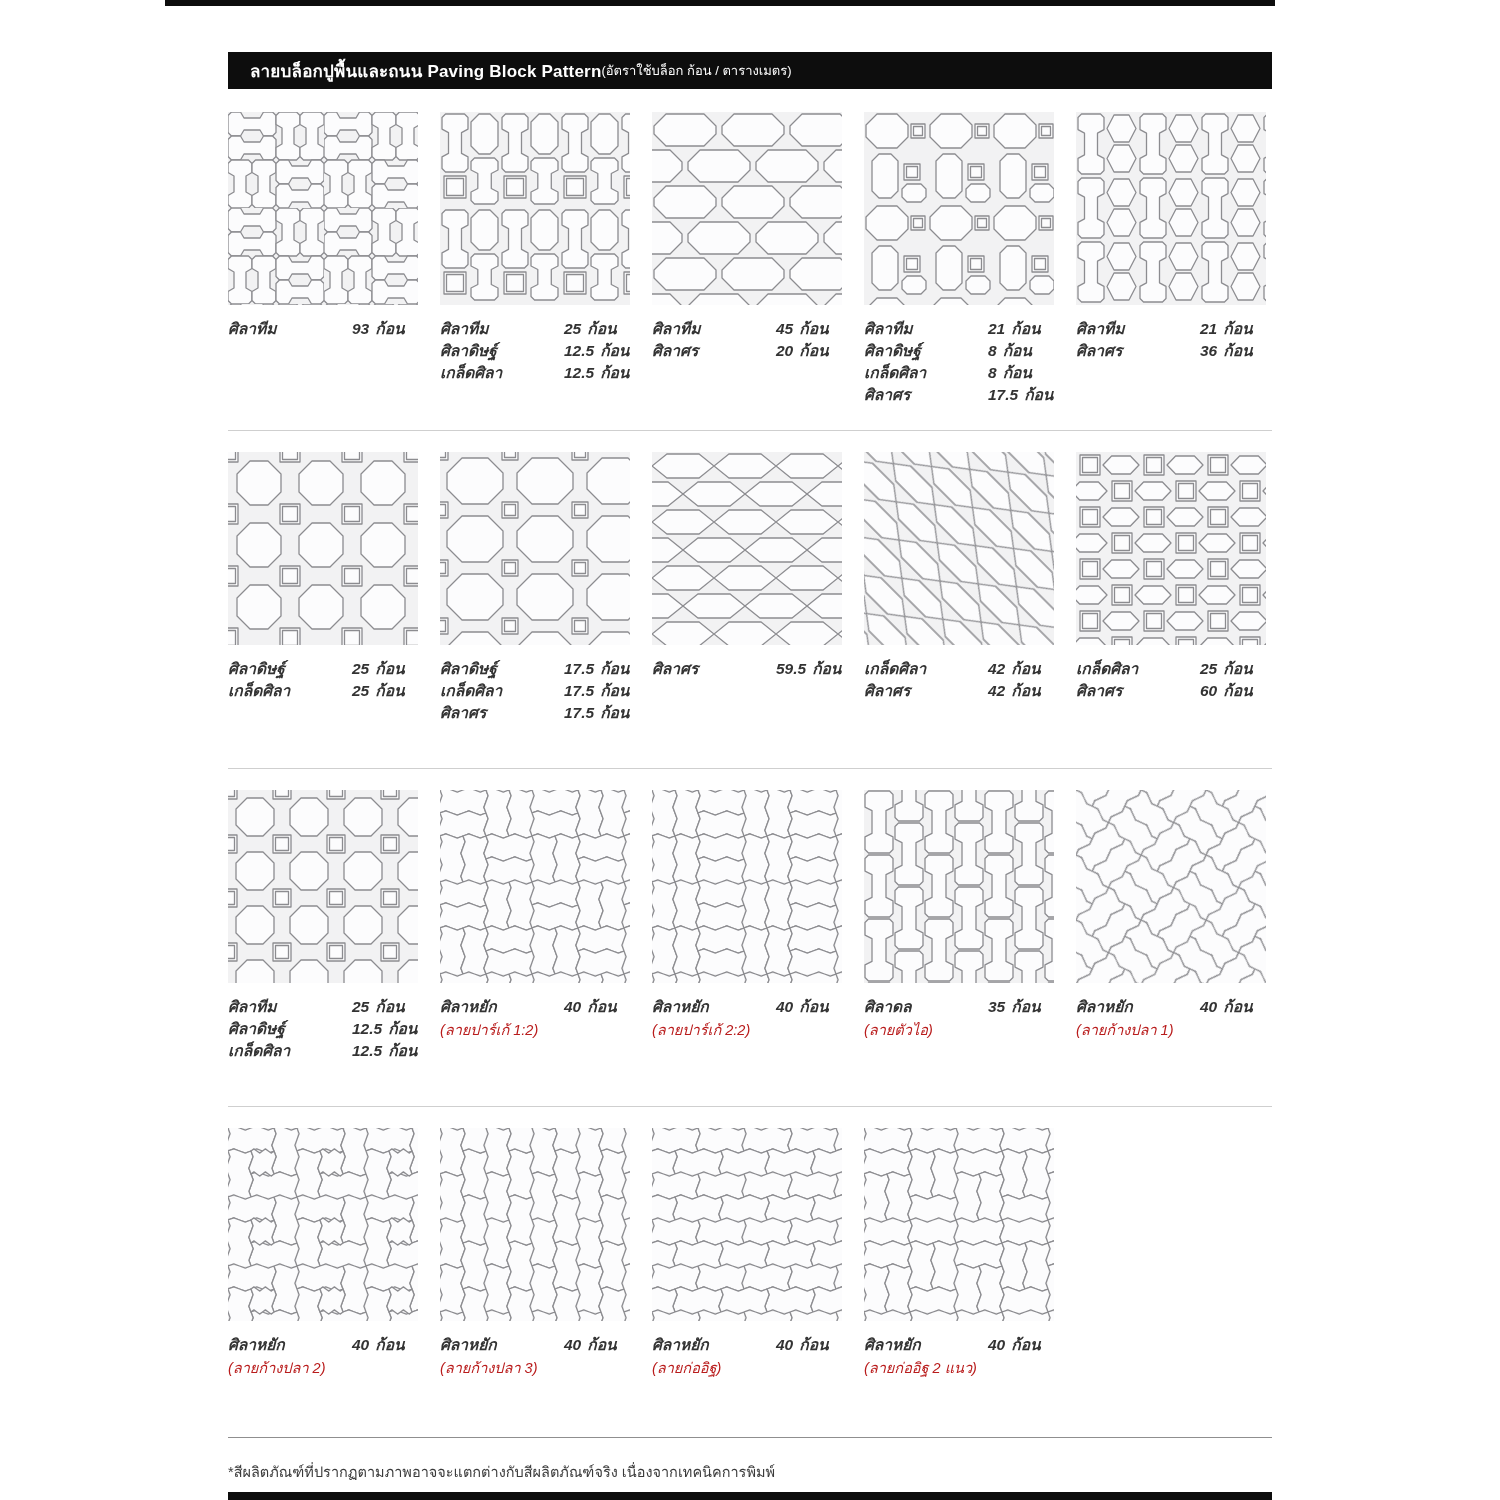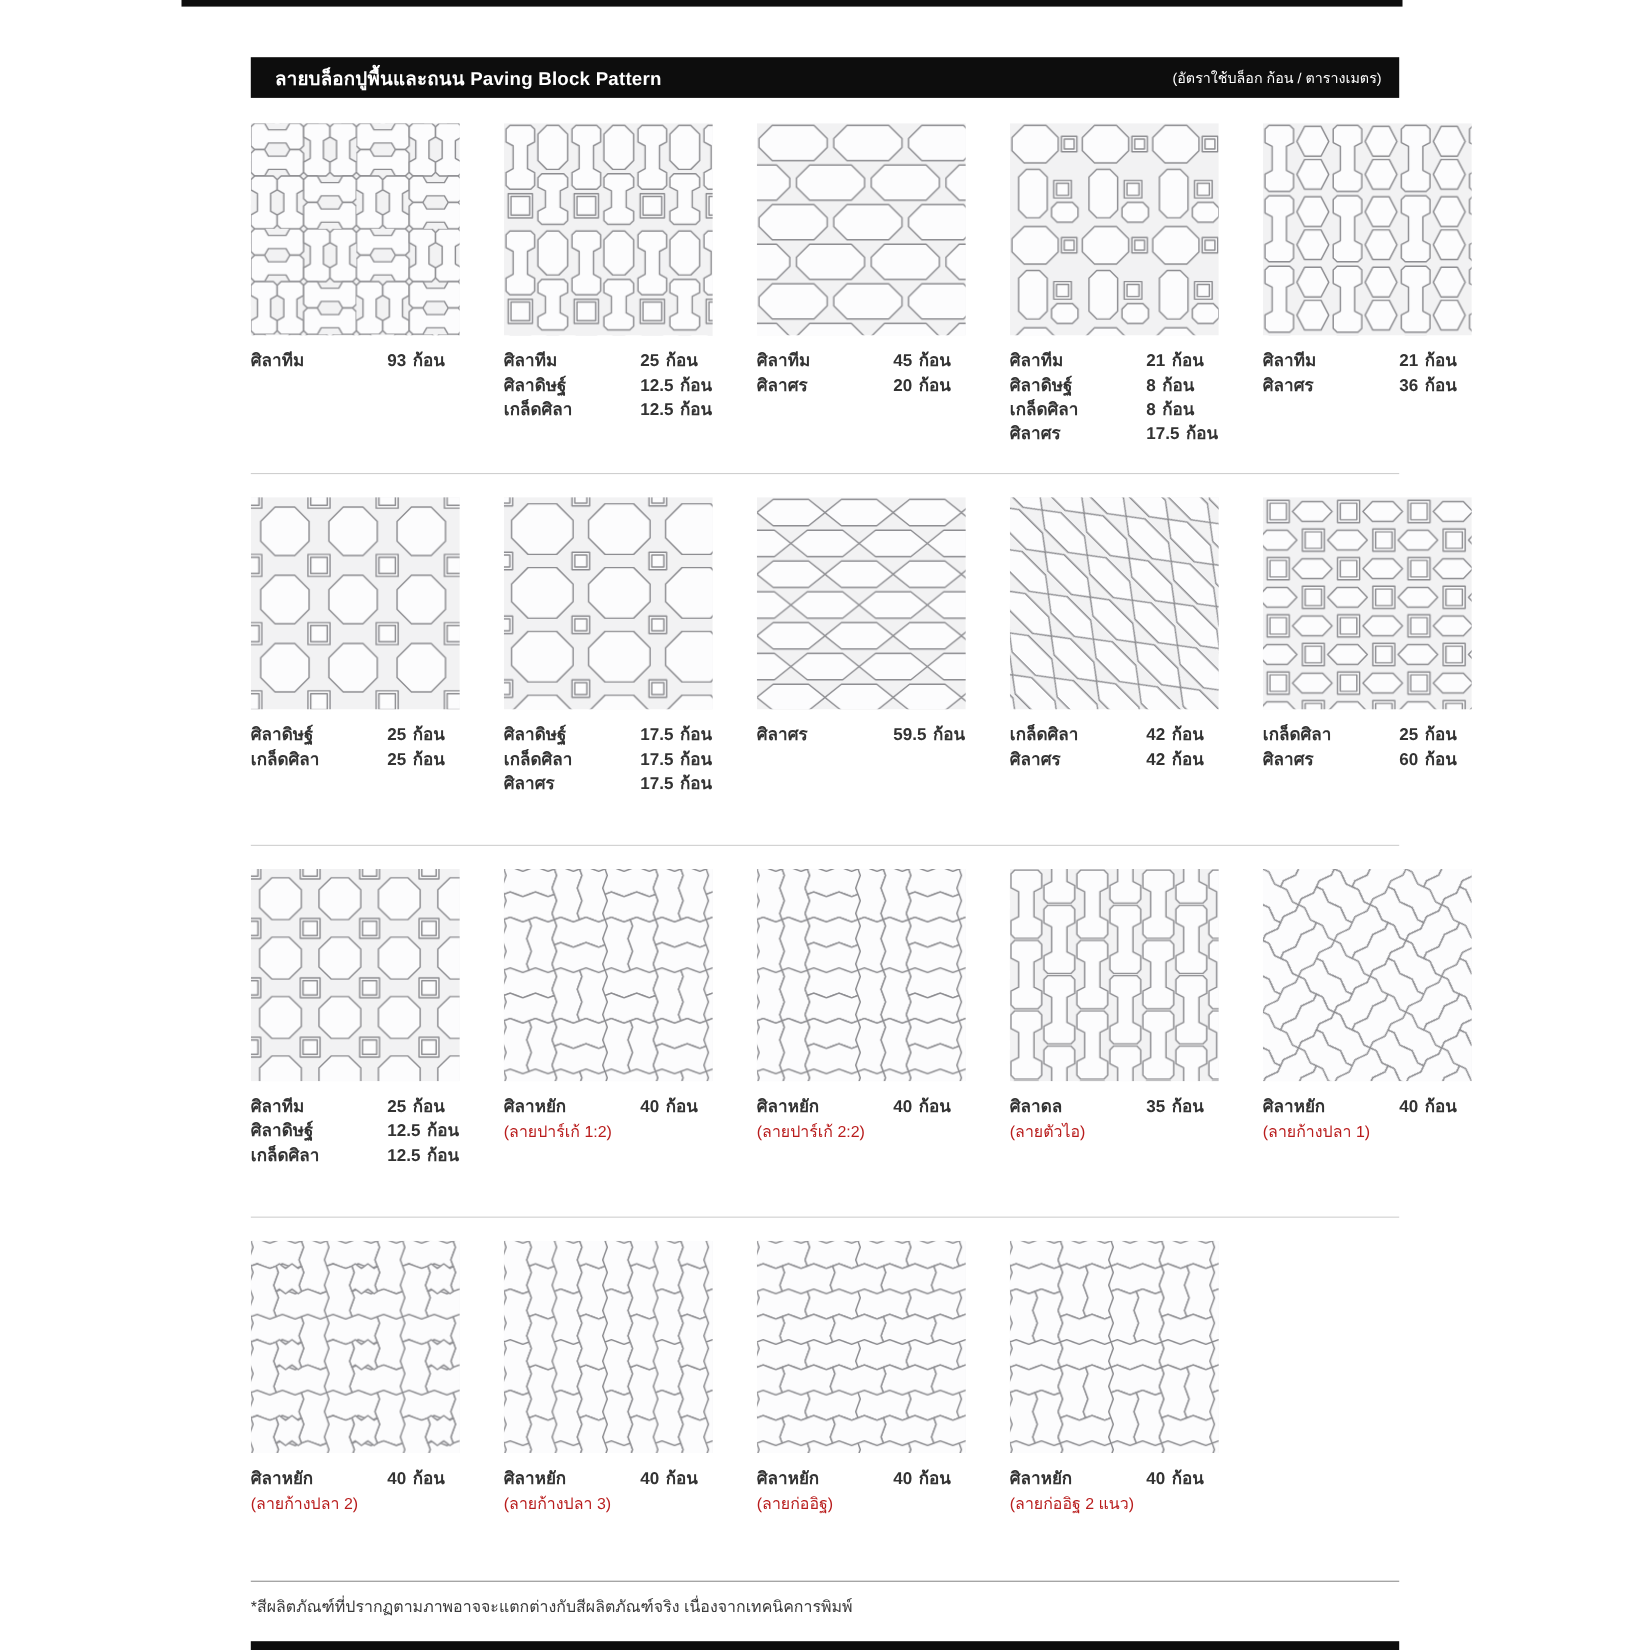--- a/index.html
+++ b/index.html
@@ -2,36 +2,36 @@
 <html><head>
 <meta charset="utf-8">
 <style>
   html,body{margin:0;padding:0;background:#fff;}
   .page{position:relative;width:1500px;height:1500px;background:#fff;overflow:hidden;
         font-family:"Liberation Sans",sans-serif;color:#333;}
   .strip{position:absolute;background:#0d0d0d;}
   .strip.top{top:0;left:165px;width:1110px;height:6px;}
   .strip.bot{top:1492px;left:228px;width:1044px;height:8px;}
   .hdr{position:absolute;top:52px;left:228px;width:1044px;height:37px;background:#0d0d0d;
-       color:#fff;display:flex;justify-content:space-between;align-items:center;
+       color:#fff;display:flex;align-items:center;
        padding:0 16px 0 22px;box-sizing:border-box;}
   .hdr .t{font-size:17px;font-weight:700;letter-spacing:.2px;}
   .hdr .n{font-size:13px;font-weight:500;}
-  .prow{position:absolute;left:228px;width:1050px;display:flex;gap:40px;}
+  .prow{position:absolute;left:228px;width:1050px;display:flex;gap:22px;font-style:italic;}
   .cell{flex:0 0 190px;width:190px;}
   .swatch{width:190px;height:193px;display:block;}
   .labels{margin-top:13px;}
   .entry{display:flex;align-items:baseline;font-size:15.5px;font-weight:700;
          color:#333;line-height:22px;}
   .entry .nm{flex:0 0 124px;}
   .entry .qv{display:flex;gap:6px;white-space:nowrap;}
   .subtitle{font-size:14.5px;font-weight:400;color:#b91c1c;line-height:20px;margin-top:2px;}
   .divider{position:absolute;left:228px;width:1044px;border-top:1px solid #cfcfcf;height:0;}
   .foot{position:absolute;top:1437px;left:228px;width:1044px;border-top:1.5px solid #8f8f8f;
-        padding-top:10px;font-size:14.5px;font-weight:500;color:#3a3a3a;}
+        padding-top:22px;font-size:14.5px;font-weight:500;color:#3a3a3a;}
 </style>
 </head>
 <body>
 
 <div class="page">
   <div class="strip top"></div>
 
   <header class="hdr">
     <span class="t">ลายบล็อกปูพื้นและถนน Paving Block Pattern</span>
     <span class="n">(อัตราใช้บล็อก ก้อน / ตารางเมตร)</span>

